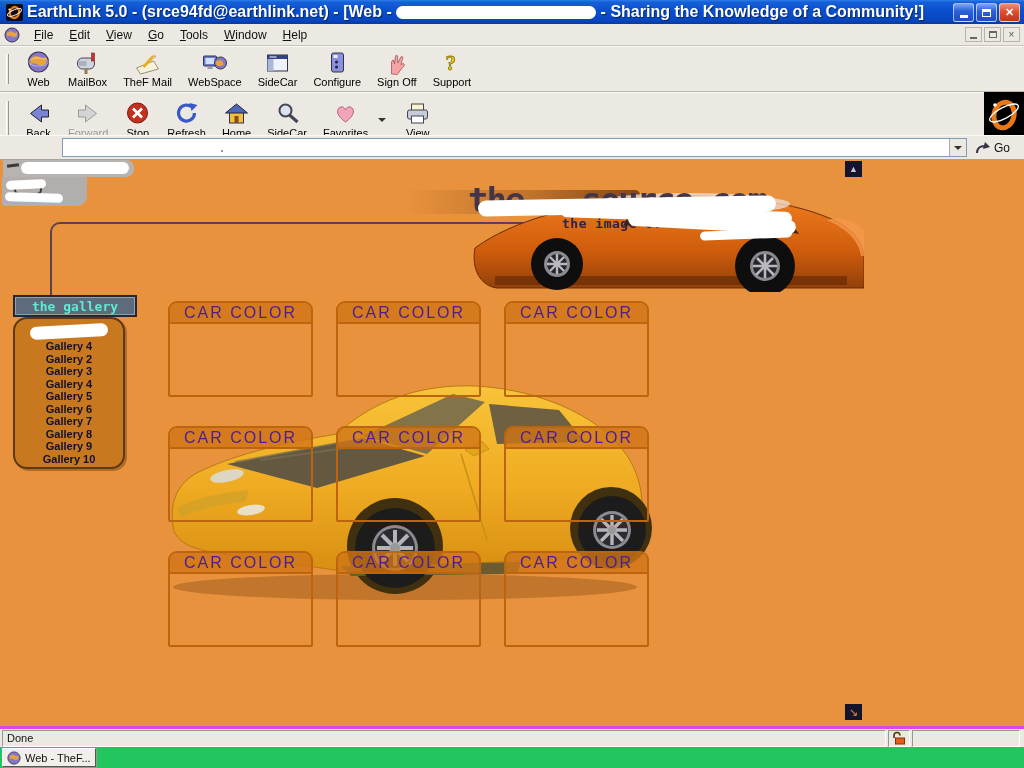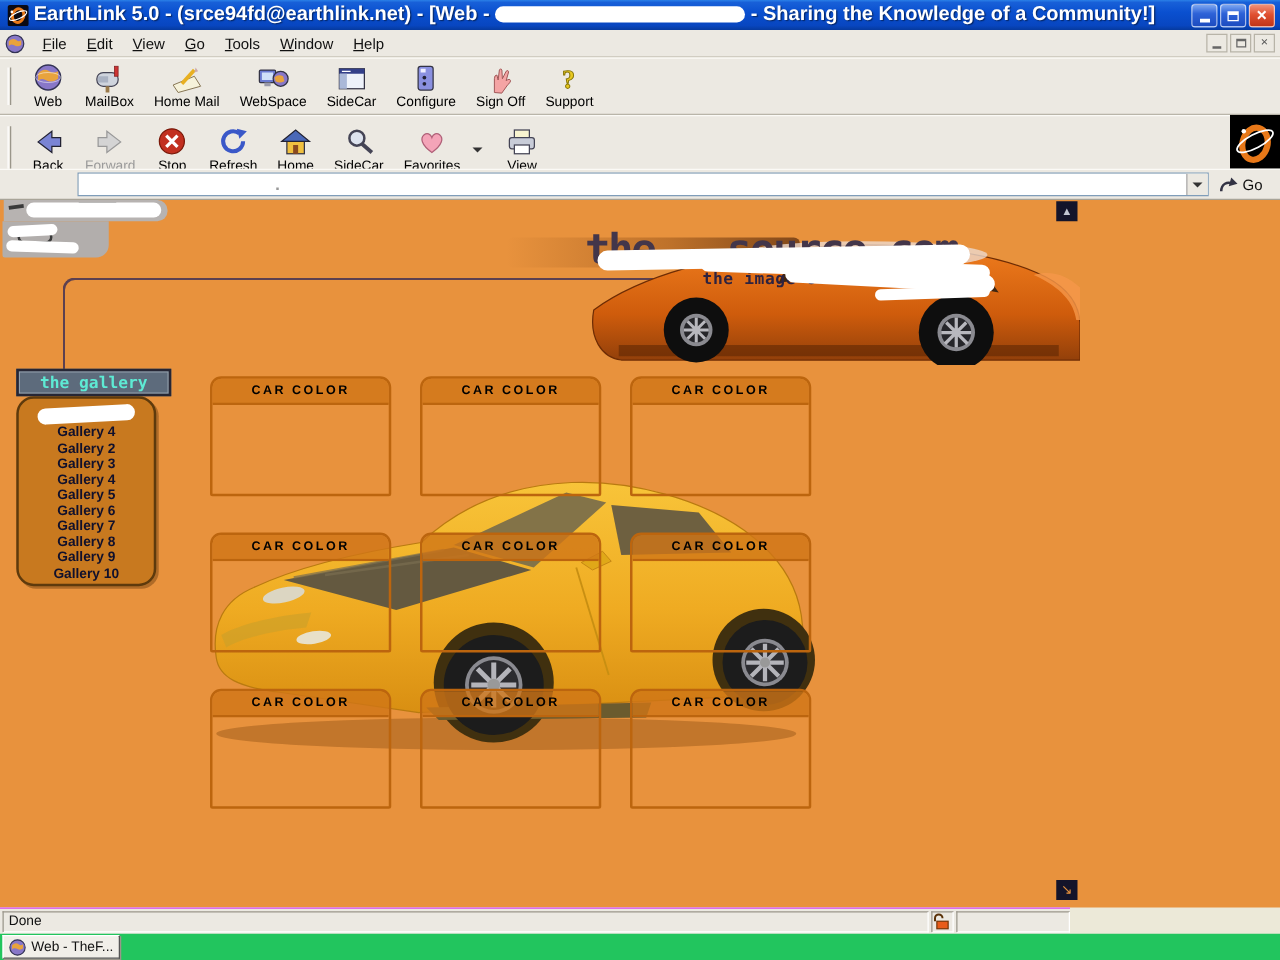--- a/index.html
+++ b/index.html
@@ -105,25 +105,25 @@
     line-height:12.5px; text-decoration:none; }
   .g-censor { position:relative; width:78px; height:13px; background:#fff; border-radius:7px;
     margin:1px auto 2px auto; transform:rotate(-3deg); }
 
   #main-car { position:absolute; left:165px; top:198px; width:490px; height:246px; z-index:1; }
 
   .cbox { position:absolute; width:145px; height:96px; border:2px solid #bc650e;
     border-radius:9px 9px 2px 2px; z-index:2; }
   .cbox-head { height:21px; background:rgba(208,118,22,.8); border-bottom:2px solid #bc650e;
     border-radius:7px 7px 0 0; display:flex; align-items:center; justify-content:center; }
-  .cbox-label { font-size:10px; font-weight:bold; color:#000000; letter-spacing:2px; }
-
-  
-  #statusbar { position:absolute; left:0; top:726px; width:856px; height:21px; background:#ece9e2;
-    border-top:1px solid #d946ef; display:flex; align-items:center;justify-content:flex-end; }
+  .cbox-label { font-size:16px; font-weight:normal; color:#4c1d95; letter-spacing:2px; }
+
+  
+  #statusbar { position:absolute; left:0; top:726px; width:1024px; height:21px; background:#ece9e2;
+    border-top:3px solid #d946ef; display:flex; align-items:center; }
   .sb-panel { height:17px; border:1px solid; border-color:#9a968a #fff #fff #9a968a;
     display:flex; align-items:center; font-size:11px; color:#111; }
   .sb-main { width:884px; margin-left:2px; padding-left:4px; }
   .sb-lock { width:22px; margin-left:2px; justify-content:center; }
   .sb-right { width:108px; margin-left:2px; }
 
   
   #wtaskbar { position:absolute; left:0; top:747px; width:1024px; height:21px; background:#22c55e; }
   .task-btn { position:absolute; left:2px; top:1px; height:19px; width:94px; background:#f1efe9;
     border:1px solid; border-color:#fff #555 #555 #fff; box-shadow:1px 1px 0 #9a968a;
@@ -198,21 +198,21 @@
         <rect x="4" y="11" width="8" height="5" fill="#aab2c2"></rect>
       </svg>
       <span>MailBox</span>
     </div>
     <div class="tbtn">
       <svg class="ico" viewBox="0 0 26 26">
         <polygon points="2,18 19,11 24,19 6,24" fill="#f6f2da" stroke="#887755" stroke-width=".8"></polygon>
         <line x1="9" y1="17" x2="19" y2="6" stroke="#e8b020" stroke-width="3"></line>
         <polygon points="20,4 22,7 19,8" fill="#caa"></polygon>
       </svg>
-      <span>Home Mail</span>
+      <span>TheF Mail</span>
     </div>
     <div class="tbtn">
       <svg class="ico" viewBox="0 0 26 26">
         <rect x="2" y="6" width="13" height="10" rx="1" fill="#6a7ad0" stroke="#334"></rect>
         <rect x="4" y="8" width="9" height="6" fill="#cfe0f8"></rect>
         <rect x="6" y="16" width="5" height="3" fill="#99a"></rect>
         <circle cx="19" cy="13" r="6" fill="#8877c8" stroke="#334"></circle>
         <path d="M14 12 Q17 9 21 11 L22 15 Q18 17 15 15 Z" fill="#e8a33d"></path>
       </svg>
       <span>WebSpace</span>

